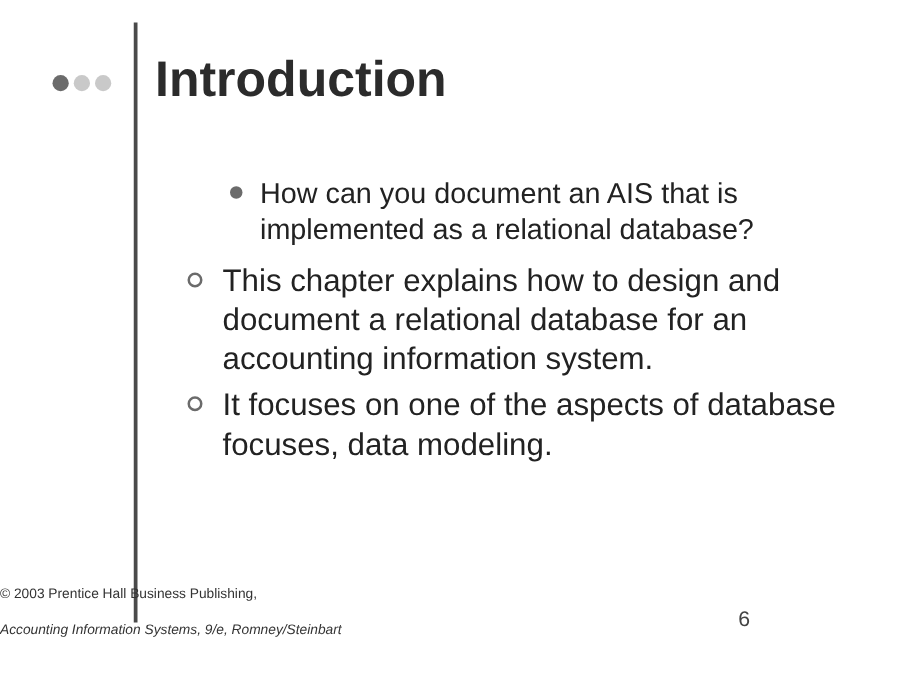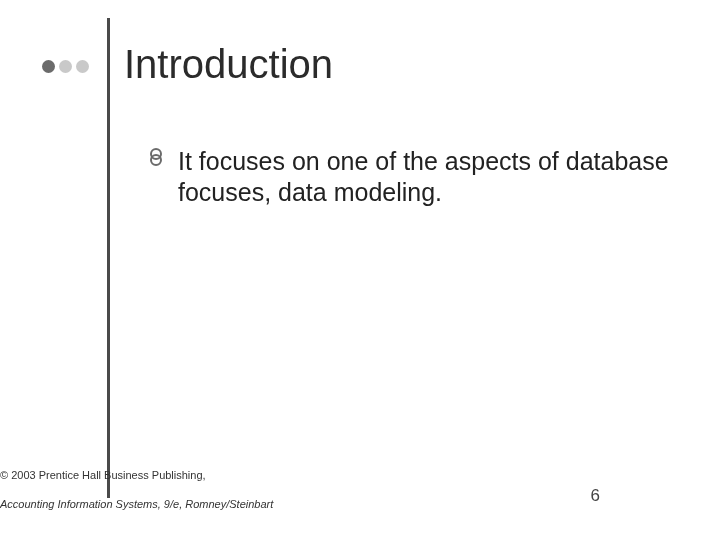--- a/index.html
+++ b/index.html
@@ -38,21 +38,21 @@
     width: 0;
     height: 480px;
     border-left: 3px solid #4a4a4a;
   }
   .title {
     position: absolute;
     left: 124px;
     top: 42px;
     font-size: 40px;
     color: #2b2b2b;
-    font-weight: 400;
+    font-weight: 700;
   }
   .content {
     position: absolute;
     left: 150px;
     top: 140px;
     width: 520px;
     color: #222;
   }
   .sub-bullet {
     position: relative;
@@ -115,23 +115,28 @@
     <span class="dot"></span>
     <span class="dot"></span>
   </div>
 
   <div class="vline"></div>
 
   <h1 class="title">Introduction</h1>
 
   <div class="content">
 
+    <div class="sub-bullet">
+      <span class="dot-icon"></span>
+      <span>How can you document an AIS that is implemented as a relational database?</span>
+    </div>
 
     <div class="main-bullet">
       <span class="dot-icon"></span>
+      <span>This chapter explains how to design and document a relational database for an accounting information system.</span>
     </div>
 
     <div class="main-bullet">
       <span class="dot-icon"></span>
       <span>It focuses on one of the aspects of database focuses, data modeling.</span>
     </div>
 
   </div>
 
   <div class="footer">

